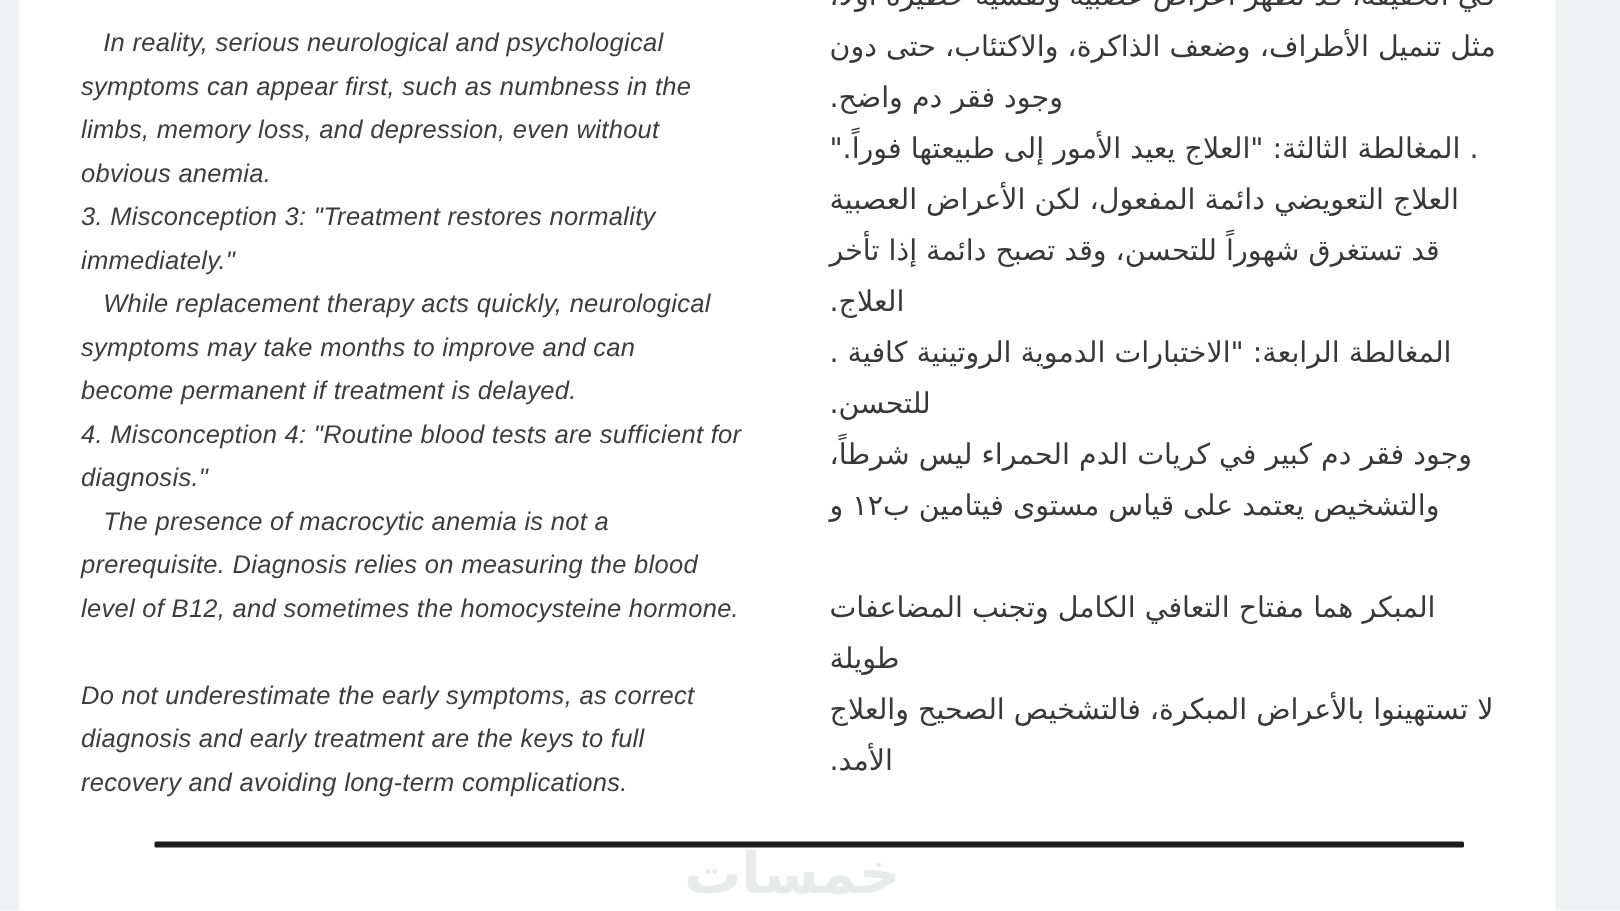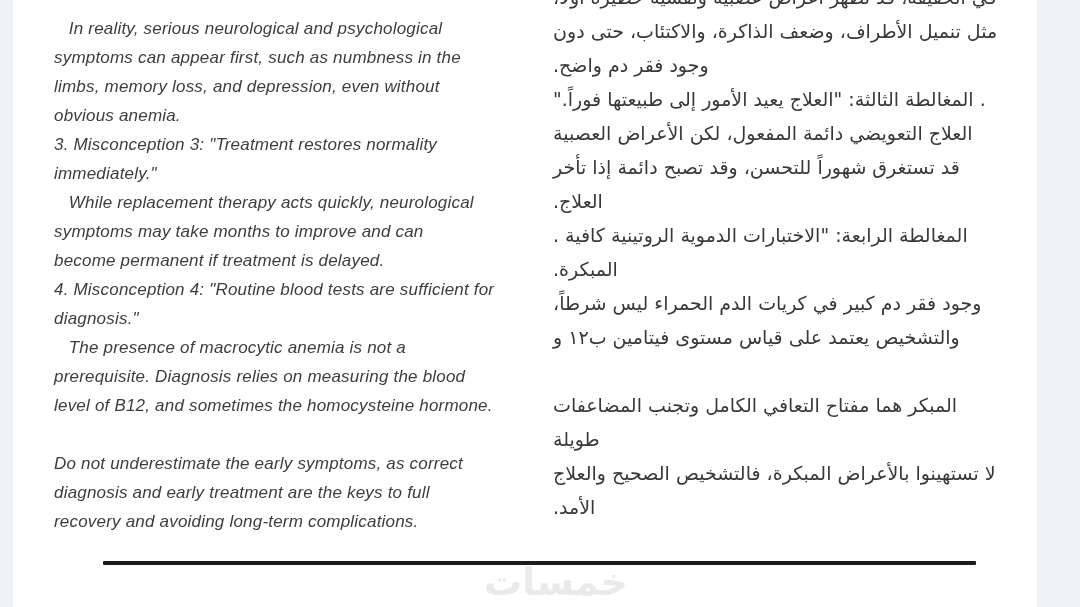--- a/index.html
+++ b/index.html
@@ -65,21 +65,21 @@
     height: 4px;
     background: #1c1c1c;
     border-radius: 1px;
   }
 
   .watermark {
     position: absolute;
     left: 443px;
     top: 560px;
     width: 200px;
-    text-align: center;
+    text-align: left;
     direction: rtl;
     font-family: "DejaVu Sans", sans-serif;
     font-weight: bold;
     font-size: 38px;
     line-height: 44px;
     color: #e9eaea;
     user-select: none;
   }
 </style>
 </head>
@@ -92,21 +92,21 @@
   <div class="col-en"><div class="line">   In reality, serious neurological and psychological</div><div class="line">symptoms can appear first, such as numbness in the</div><div class="line">limbs, memory loss, and depression, even without</div><div class="line">obvious anemia.</div><div class="line">3. Misconception 3: "Treatment restores normality</div><div class="line">immediately."</div><div class="line">   While replacement therapy acts quickly, neurological</div><div class="line">symptoms may take months to improve and can</div><div class="line">become permanent if treatment is delayed.</div><div class="line">4. Misconception 4: "Routine blood tests are sufficient for</div><div class="line">diagnosis."</div><div class="line">   The presence of macrocytic anemia is not a</div><div class="line">prerequisite. Diagnosis relies on measuring the blood</div><div class="line">level of B12, and sometimes the homocysteine hormone.</div><div class="line">&nbsp;</div><div class="line">Do not underestimate the early symptoms, as correct</div><div class="line">diagnosis and early treatment are the keys to full</div><div class="line">recovery and avoiding long-term complications.</div></div>
 
   <div class="col-ar" dir="rtl">
       <div class="line">في الحقيقة، قد تظهر أعراض عصبية ونفسية خطيرة أولاً،</div>
       <div class="line">مثل تنميل الأطراف، وضعف الذاكرة، والاكتئاب، حتى دون</div>
       <div class="line">وجود فقر دم واضح.</div>
       <div class="line">. المغالطة الثالثة: "العلاج يعيد الأمور إلى طبيعتها فوراً."</div>
       <div class="line">العلاج التعويضي دائمة المفعول، لكن الأعراض العصبية</div>
       <div class="line">قد تستغرق شهوراً للتحسن، وقد تصبح دائمة إذا تأخر العلاج.</div>
       <div class="line">المغالطة الرابعة: "الاختبارات الدموية الروتينية كافية .</div>
-      <div class="line">المبكرة.</div>
+      <div class="line">للتحسن.</div>
       <div class="line">وجود فقر دم كبير في كريات الدم الحمراء ليس شرطاً،</div>
       <div class="line">والتشخيص يعتمد على قياس مستوى فيتامين ب١٢ و</div>
       <div class="line">&nbsp;</div>
       <div class="line">المبكر هما مفتاح التعافي الكامل وتجنب المضاعفات طويلة</div>
       <div class="line">لا تستهينوا بالأعراض المبكرة، فالتشخيص الصحيح والعلاج</div>
       <div class="line">الأمد.</div>
     </div>
 
   <div class="rule"></div>
 

